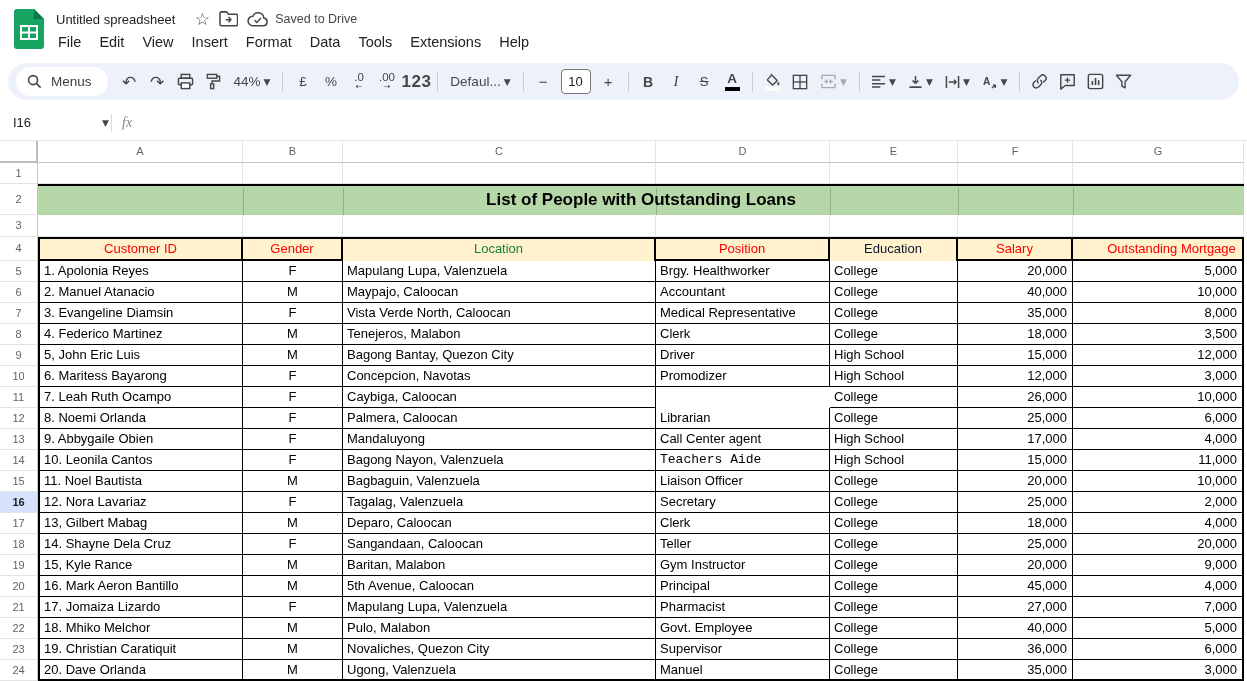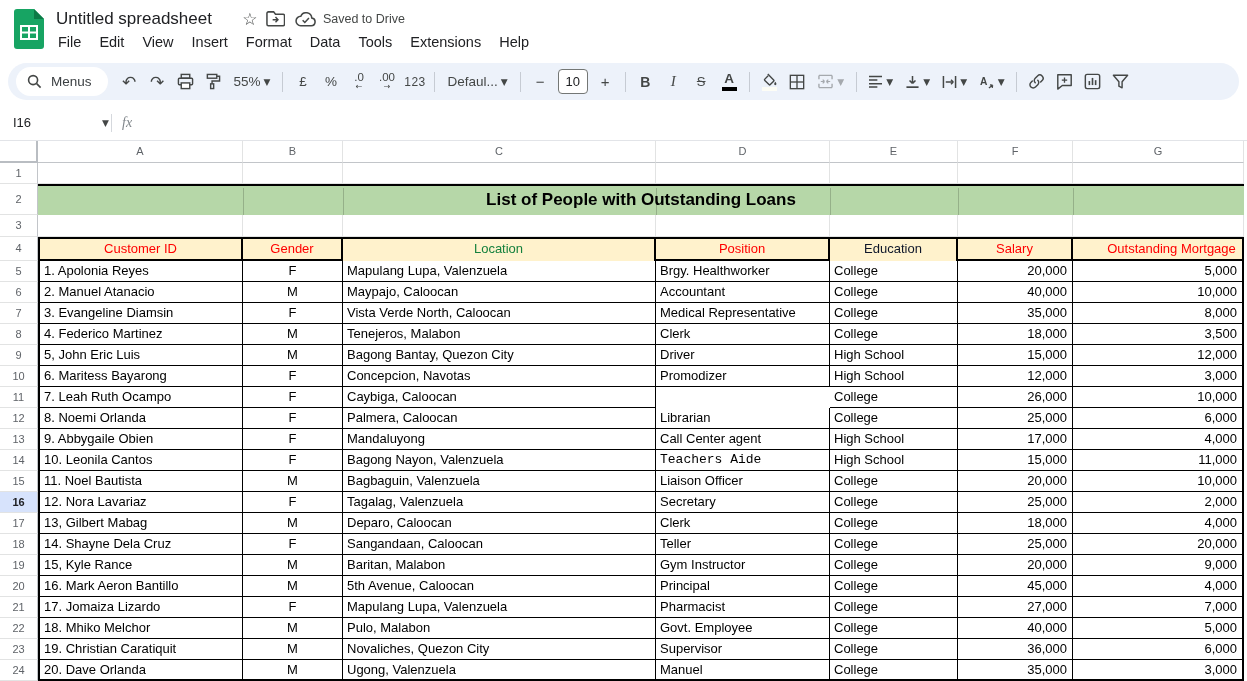--- a/index.html
+++ b/index.html
@@ -3,21 +3,21 @@
 <meta charset="utf-8">
 <style>
   html,body{margin:0;padding:0;}
   body{width:1247px;height:681px;overflow:hidden;background:#fff;
        font-family:"Liberation Sans",sans-serif;-webkit-font-smoothing:antialiased;}
 
   
   .header{height:60px;position:relative;background:#fff;}
   .logo{position:absolute;left:14px;top:9px;}
   .title-row{position:absolute;left:56px;top:7px;display:flex;align-items:center;}
-  .doc-title{font-size:17px;color:#202124;margin-right:25px;}
+  .doc-title{font-size:13px;color:#202124;margin-right:14px;}
   .tb-ic{display:flex;align-items:center;justify-content:center;width:26px;height:24px;color:#444746;}
   .star{font-size:17px;font-family:"DejaVu Sans",sans-serif;}
   .saved{display:flex;align-items:center;gap:7px;font-size:12.5px;color:#444746;margin-left:6px;}
   .menubar{position:absolute;left:49px;top:32px;display:flex;}
   .menu-item{font-size:14.5px;color:#202124;padding:2px 9px;border-radius:5px;cursor:default;}
 
   
   .toolbar-wrap{padding:3px 8px 5px 8px;background:#fff;}
   .toolbar{height:37px;background:#edf2fa;border-radius:19px;display:flex;align-items:center;
            padding:0 8px;gap:1px;}
@@ -32,21 +32,21 @@
   .fs-box{width:28px;height:23px;border:1px solid #747775;border-radius:4px;background:#fff;
           display:flex;align-items:center;justify-content:center;font-size:13px;color:#202124;margin:0 3px;}
   .bold-b{font-weight:700;font-size:14px;}
   .ital-i{font-style:italic;font-family:"Liberation Serif",serif;font-size:15px;}
   .strike-s{text-decoration:line-through;font-size:13px;}
   .a-under{display:flex;flex-direction:column;align-items:center;line-height:1;}
   .a-under .A{font-size:13.5px;font-weight:600;}
   .a-under .bar{width:15px;height:4px;margin-top:1px;}
   .dec{display:flex;flex-direction:column;align-items:center;line-height:1;font-size:11.5px;color:#444746;}
   .dec .arr{font-size:8px;margin-top:-1px;font-family:"DejaVu Sans",sans-serif;}
-  .n123{font-size:12px;font-weight:400;letter-spacing:.5px;}
+  .n123{font-size:17px;font-weight:700;letter-spacing:.5px;}
   .grayed{opacity:.42;}
 
   
   .formulabar{height:35px;display:flex;align-items:center;border-bottom:1px solid #e2e4e8;background:#fff;}
   .namebox{display:flex;align-items:center;width:96px;padding-left:13px;font-size:13px;color:#202124;}
   .fb-sep{width:1px;height:18px;background:#d5d8dd;margin:0 10px 0 2px;}
   .fx{font-style:italic;font-family:"Liberation Serif",serif;font-size:14px;color:#80868b;}
 
   
   #sheet{position:relative;width:1247px;height:543px;background:#fff;}
@@ -134,21 +134,21 @@
         </svg>
   </div>
   <div class="tbtn">
     <svg width="16" height="17" viewBox="0 0 17 18">
           <rect x="2.5" y="1.5" width="10" height="4" fill="none" stroke="#444746" stroke-width="1.5"></rect>
           <path d="M12.5 3.5h3v5h-8v3" fill="none" stroke="#444746" stroke-width="1.5"></path>
           <rect x="6" y="11.5" width="3.2" height="5" fill="none" stroke="#444746" stroke-width="1.5"></rect>
         </svg>
   </div>
   <div class="zoom-btn">
-    <span>55%</span>
+    <span>44%</span>
     <span class="caret">▼</span>
   </div>
   <div class="sep"></div>
   <div class="tbtn">£</div>
   <div class="tbtn">%</div>
   <div class="tbtn">
     <span class="dec">
           <span>.0</span>
           <span class="arr">←</span>
         </span>

